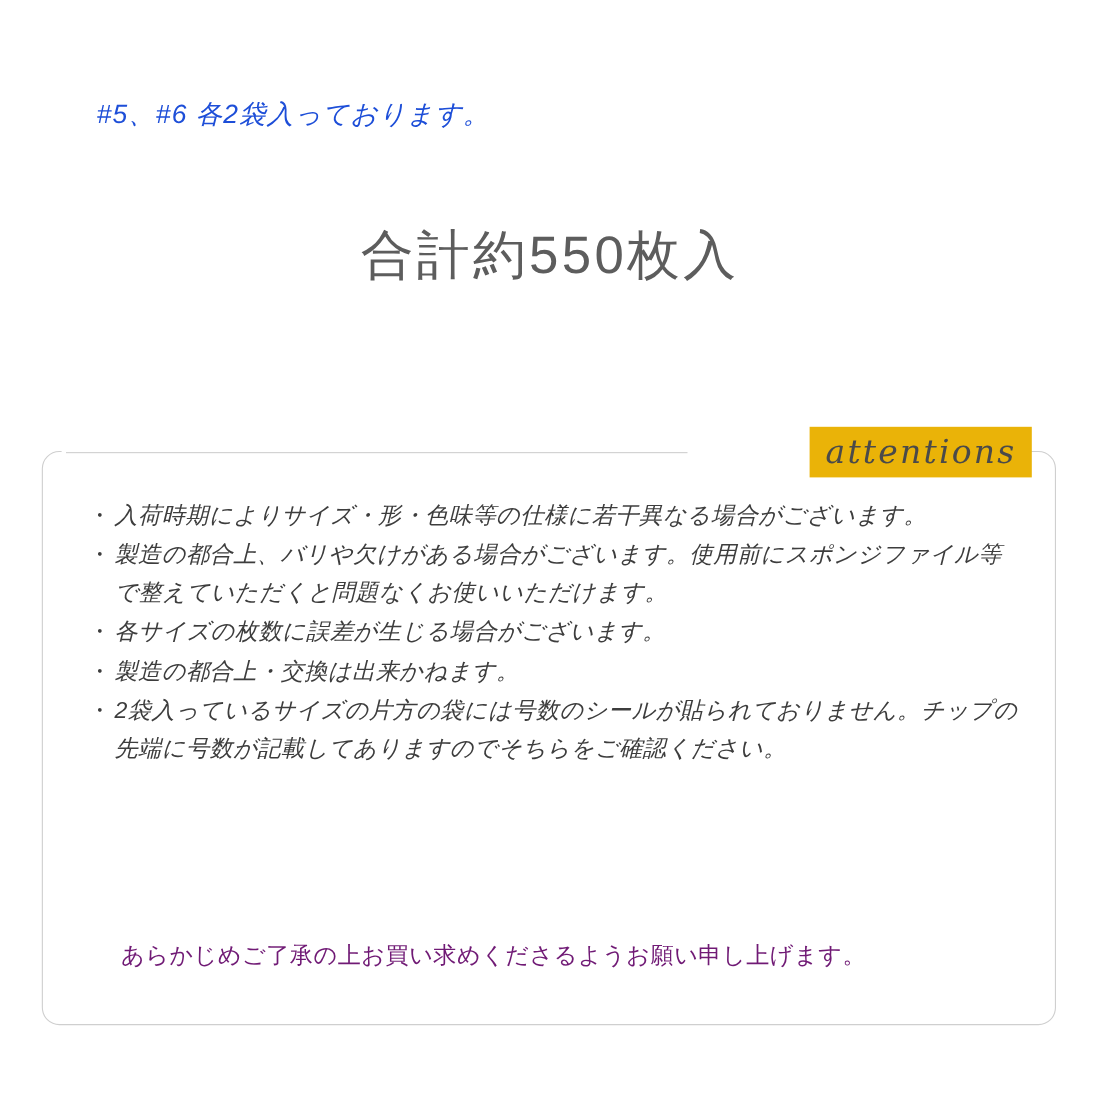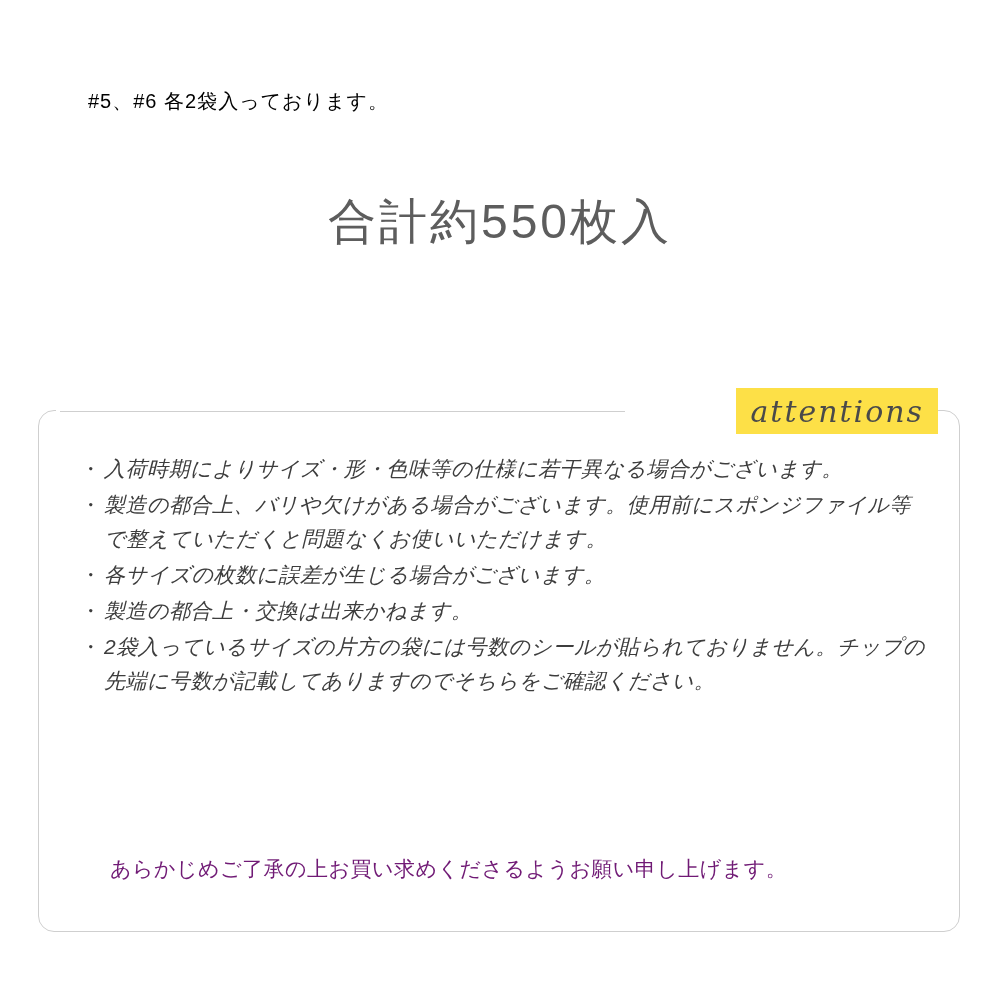--- a/index.html
+++ b/index.html
@@ -19,42 +19,44 @@
   .page {
     position: absolute;
     inset: 0;
   }
 
   
   .top-note {
     position: absolute;
     left: 88px;
     top: 88px;
-    font-size: 20px;
+    font-size: 24px;
     letter-spacing: 1px;
-    color: #000000;
+    color: #1d4ed8;
     white-space: nowrap;
+    font-style: italic;
   }
 
   
   .headline {
     position: absolute;
     left: 0;
     right: 0;
     top: 190px;
     text-align: center;
     color: #5b5b5b;
   }
   .headline .line1 {
     font-size: 34px;
     letter-spacing: 4px;
     font-weight: 300;
     color: #606060;
   }
   .headline .line2 {
+    margin-top: 10px;
     font-size: 48px;
     letter-spacing: 3px;
     font-weight: 300;
     color: #5d5d5d;
   }
 
   
   .attentions-box {
     position: absolute;
     left: 38px;
@@ -64,21 +66,21 @@
     border: 1px solid #cfcfcf;
     border-radius: 16px;
     box-sizing: border-box;
   }
 
   
   .attentions-label-wrap {
     position: absolute;
     right: 62px;
     top: 388px;
-    background: #fde047;
+    background: #eab308;
     padding: 0 14px;
     height: 46px;
     display: flex;
     align-items: center;
   }
   .attentions-label {
     font-family: "DejaVu Serif", serif;
     font-style: italic;
     font-size: 30px;
     letter-spacing: 2px;

